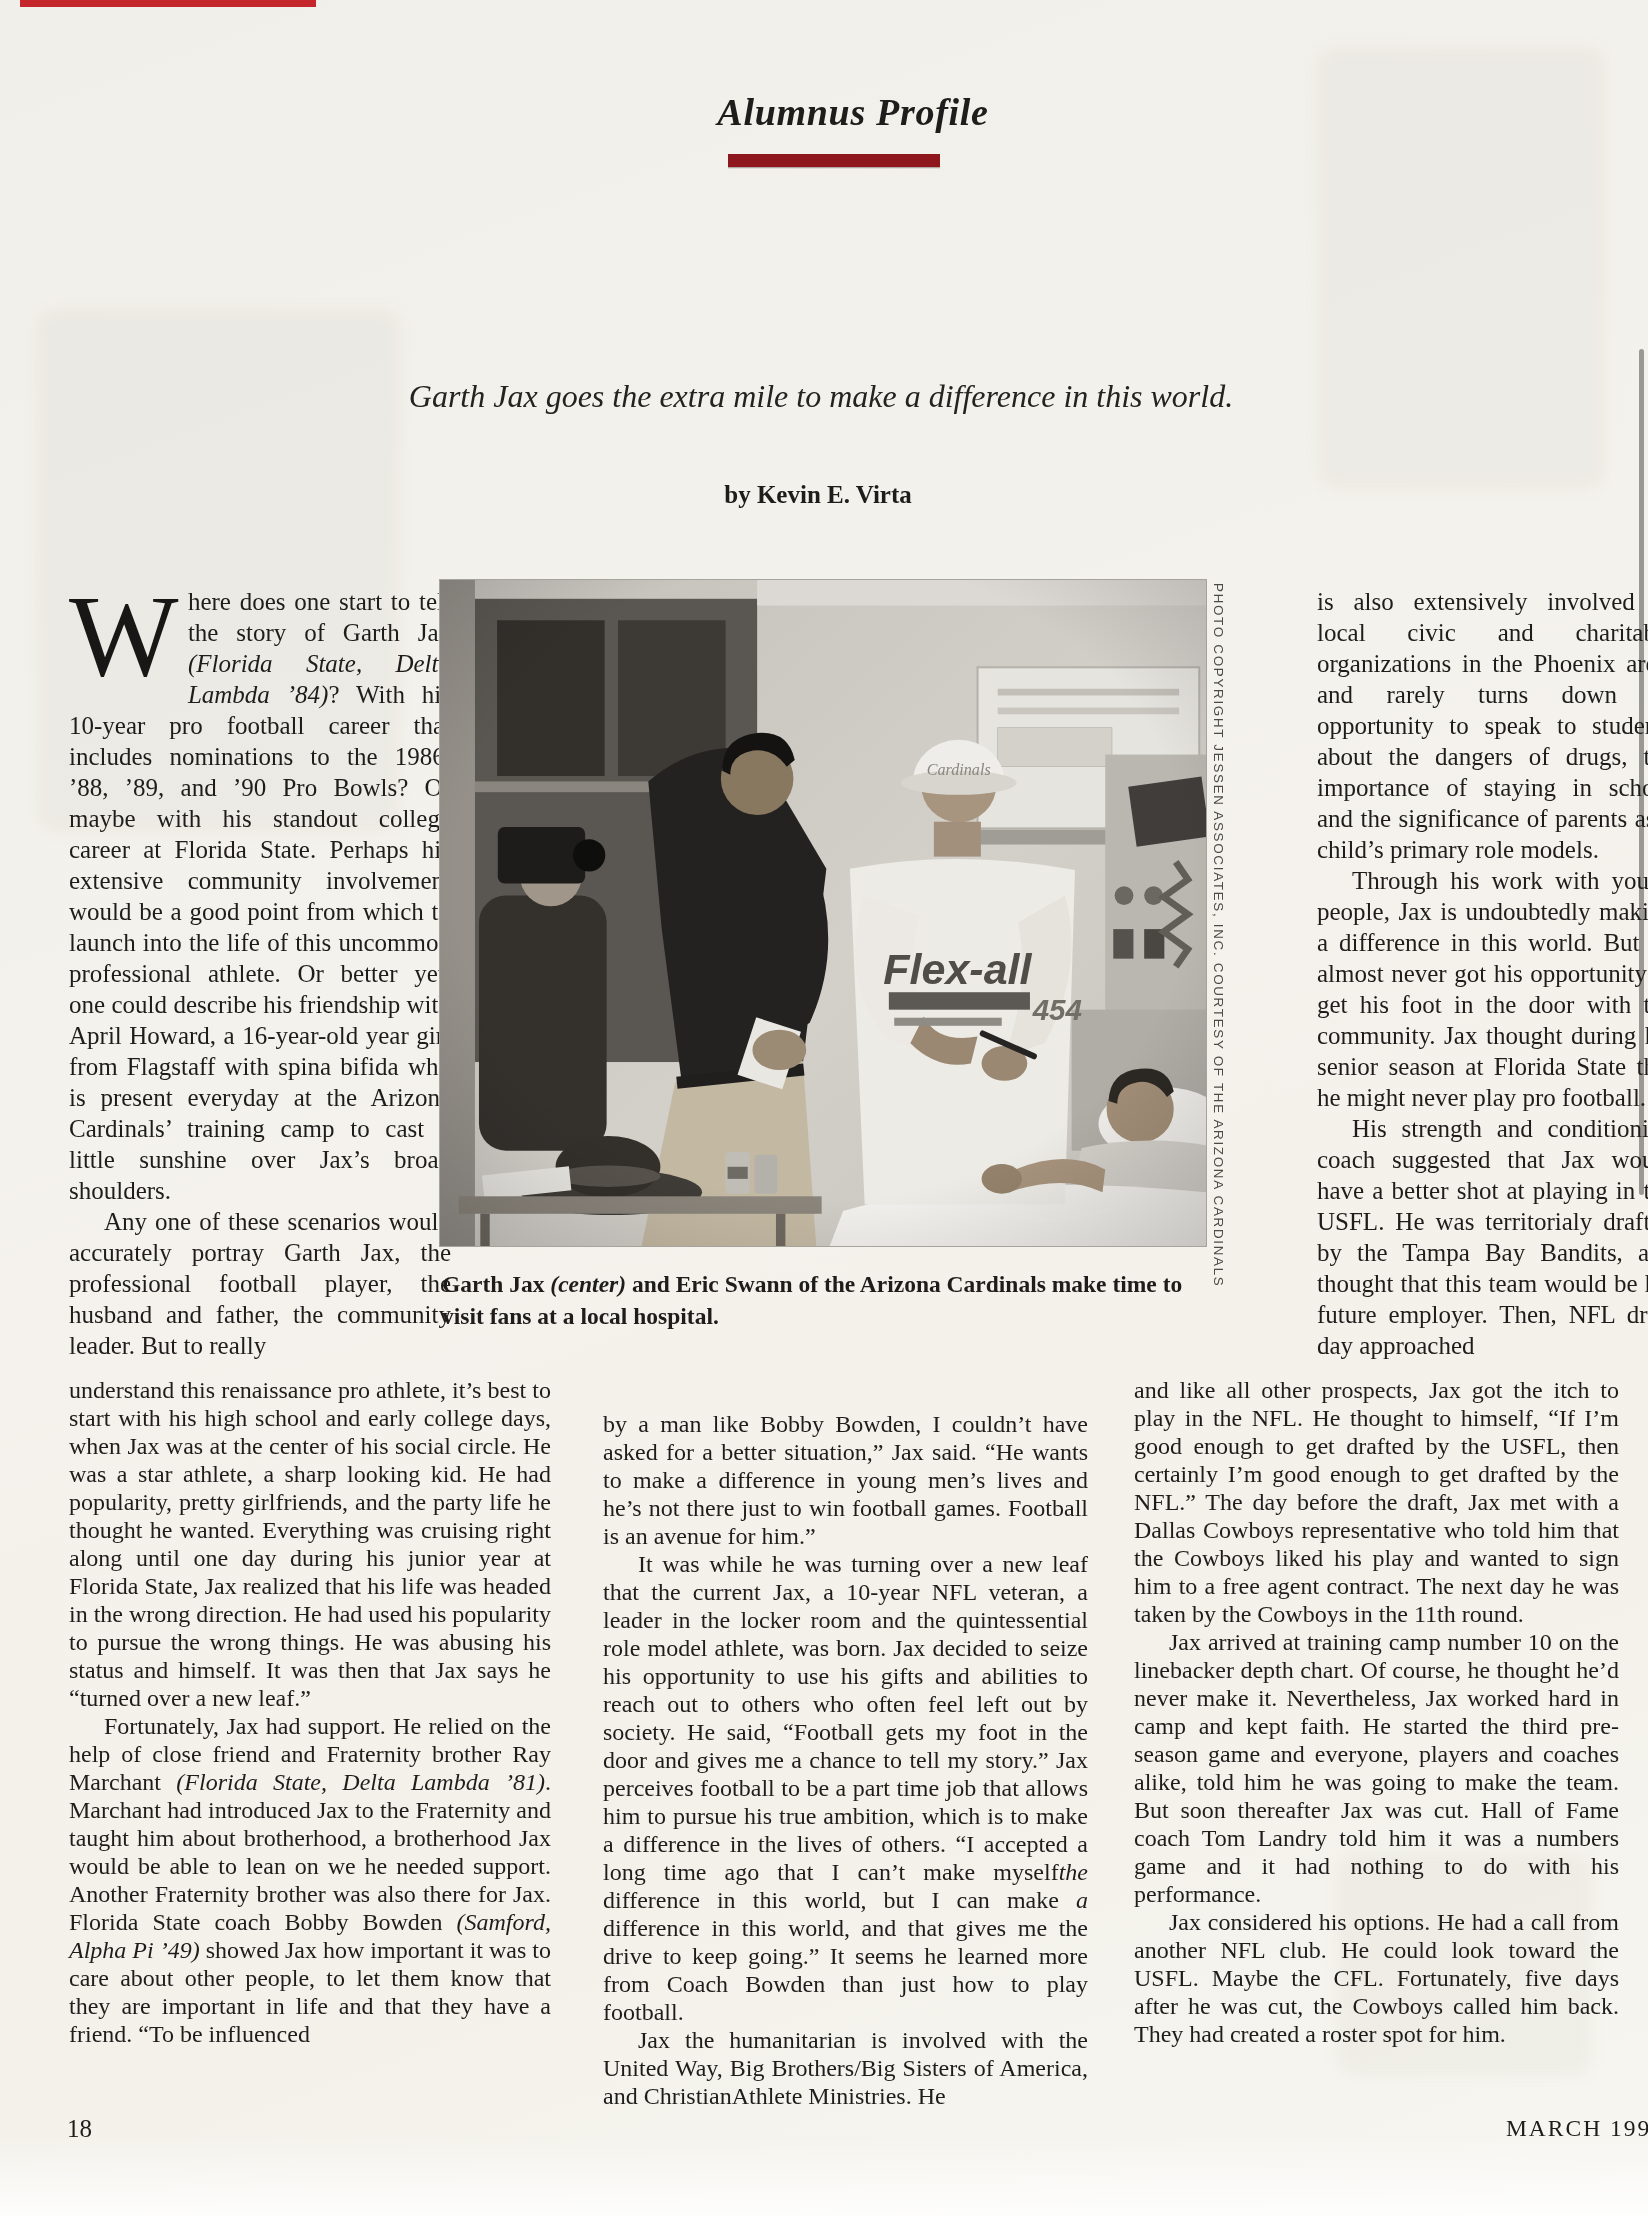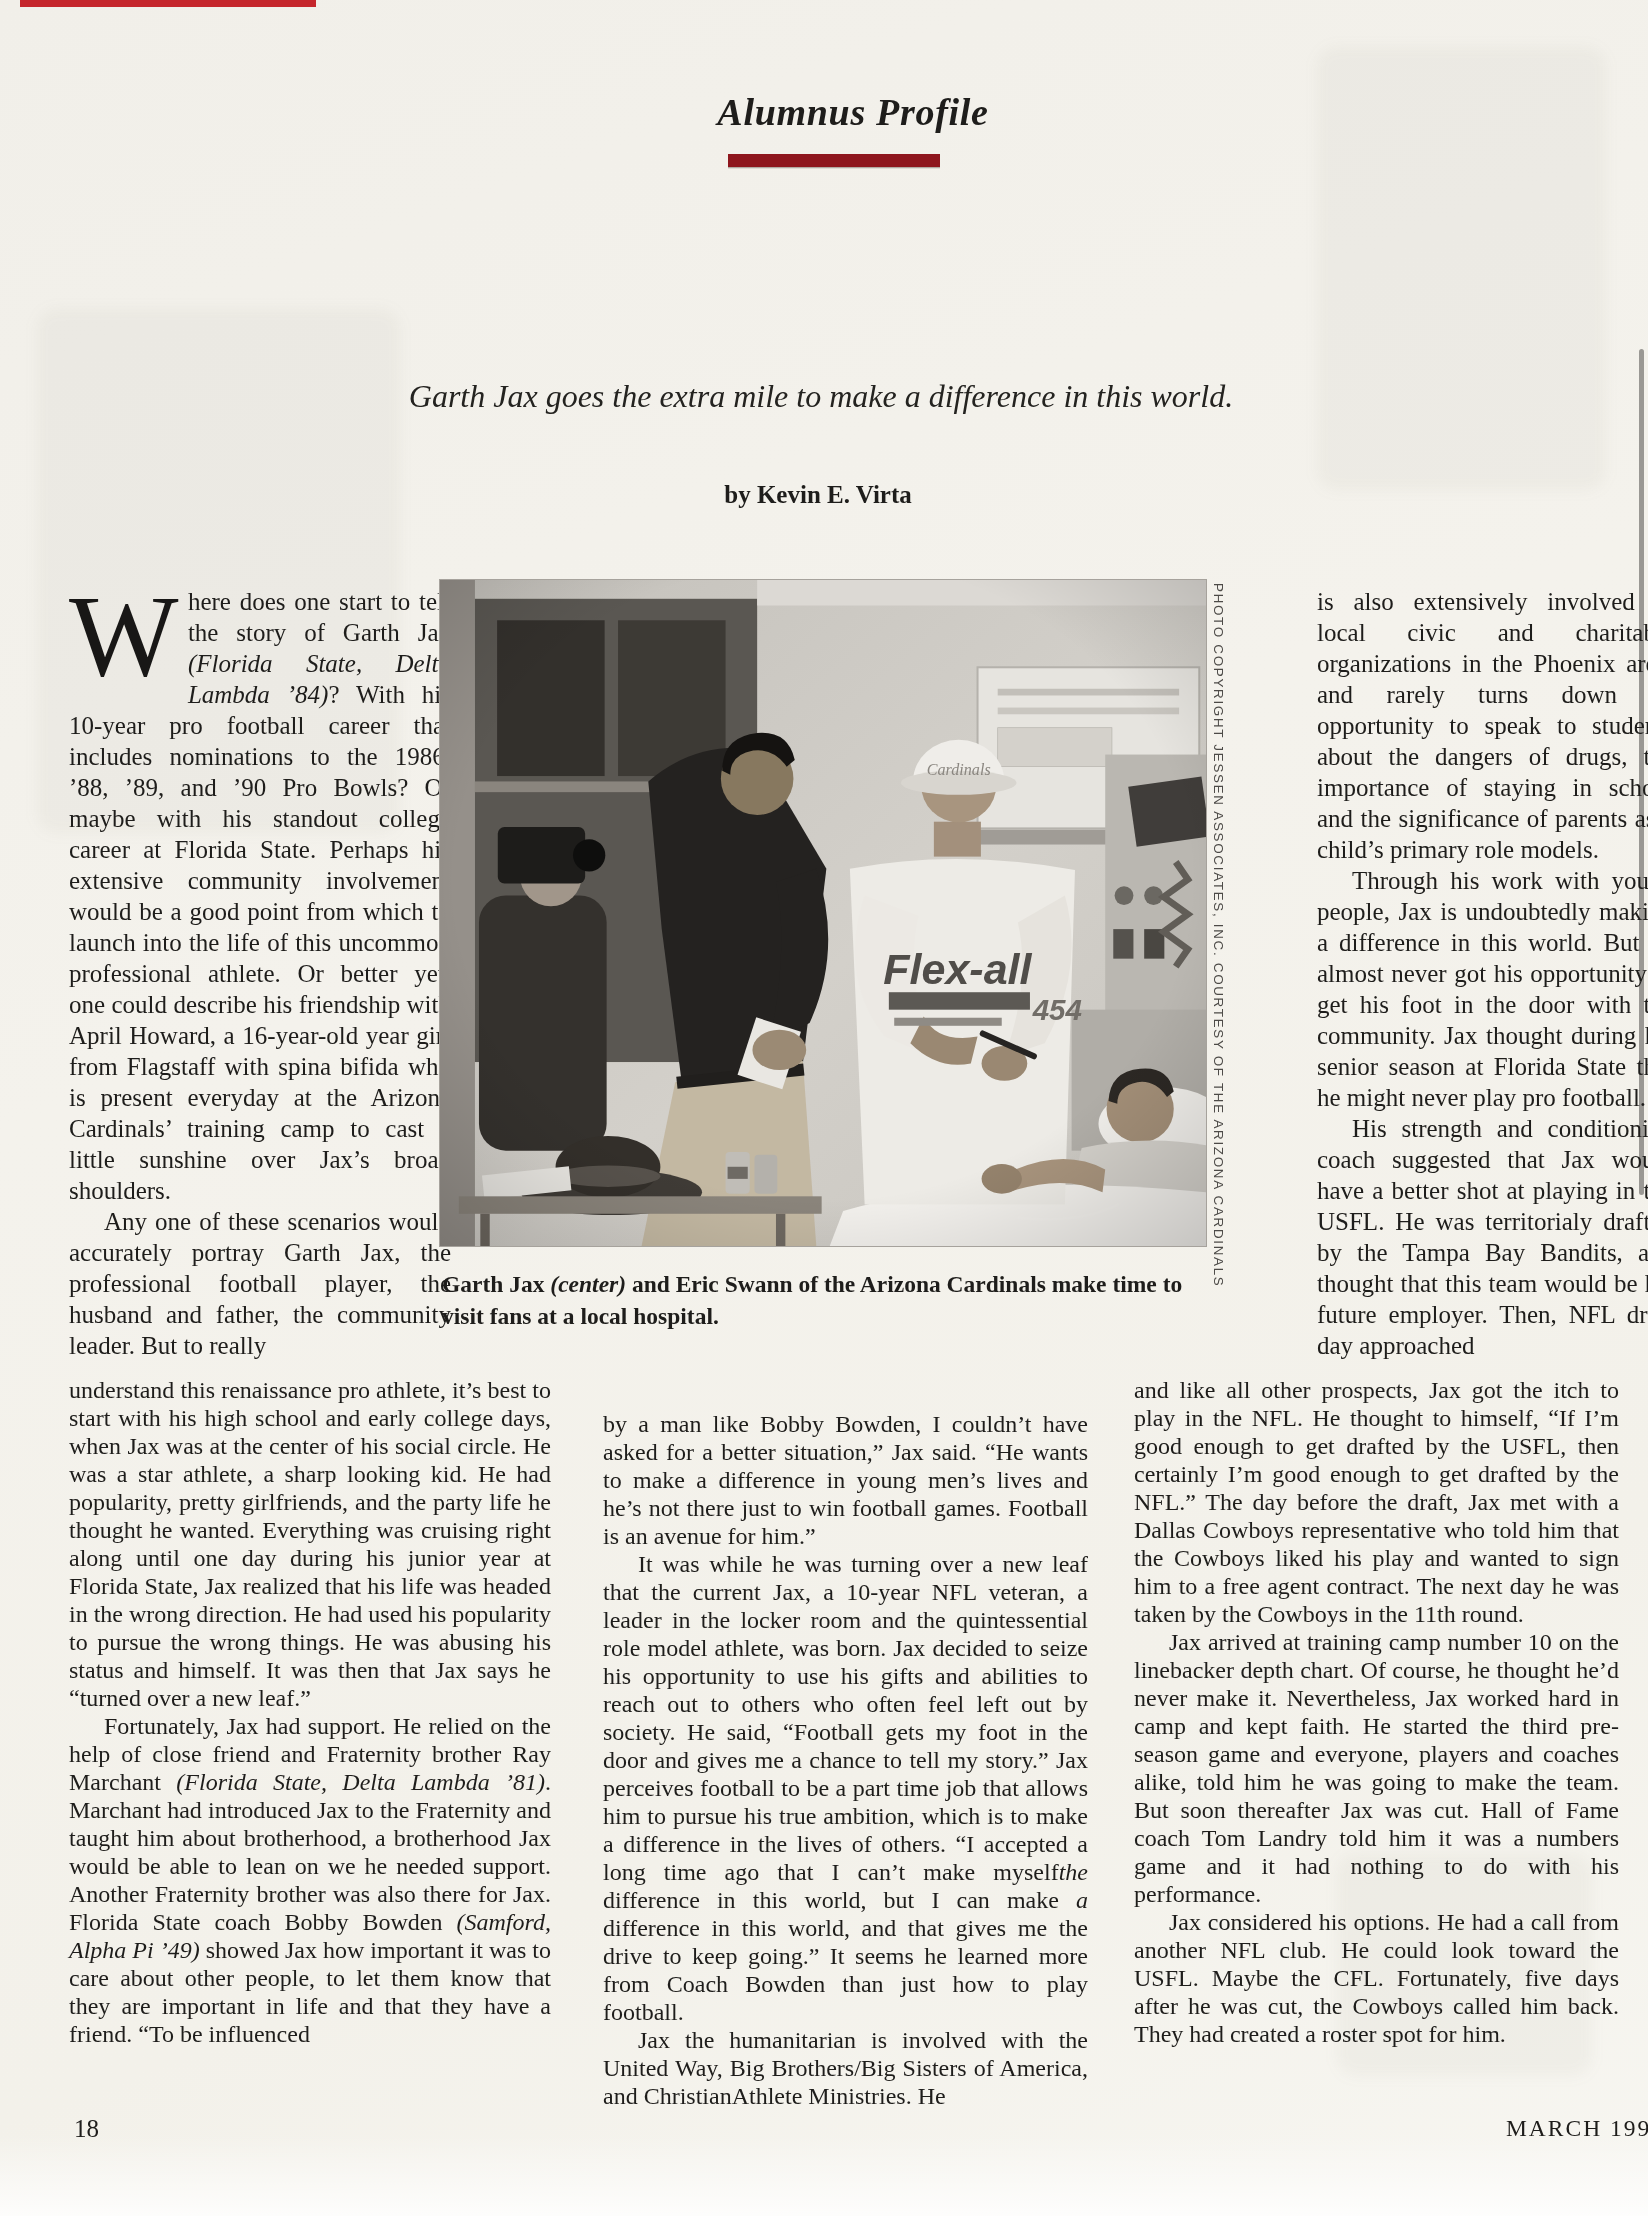--- a/index.html
+++ b/index.html
@@ -67,21 +67,21 @@
     position:absolute;left:1211px;top:583px;height:726px;
     writing-mode:vertical-rl;
     font-family:"Liberation Sans","DejaVu Sans",sans-serif;
     font-size:13.4px;letter-spacing:1.7px;color:#4c4a47;white-space:nowrap;
   }
   .caption{
     position:absolute;left:442px;top:1240px;width:779px;
     font-size:23.5px;font-weight:bold;line-height:32px;text-align:left;margin-top:28px;
   }
   .folio{position:absolute;top:2115px;font-size:25px;}
-  .folio-num{left:67px;margin-left:7px;}
+  .folio-num{left:67px;}
   .folio-issue{right:24px;letter-spacing:2px;font-size:23.5px;}
 </style>
 </head>
 <body>
 
 <div class="page">
 
   <div class="top-stripe" style="background: rgb(197, 38, 44);"></div>
   <div class="bleed b1"></div>
   <div class="bleed b2"></div>

